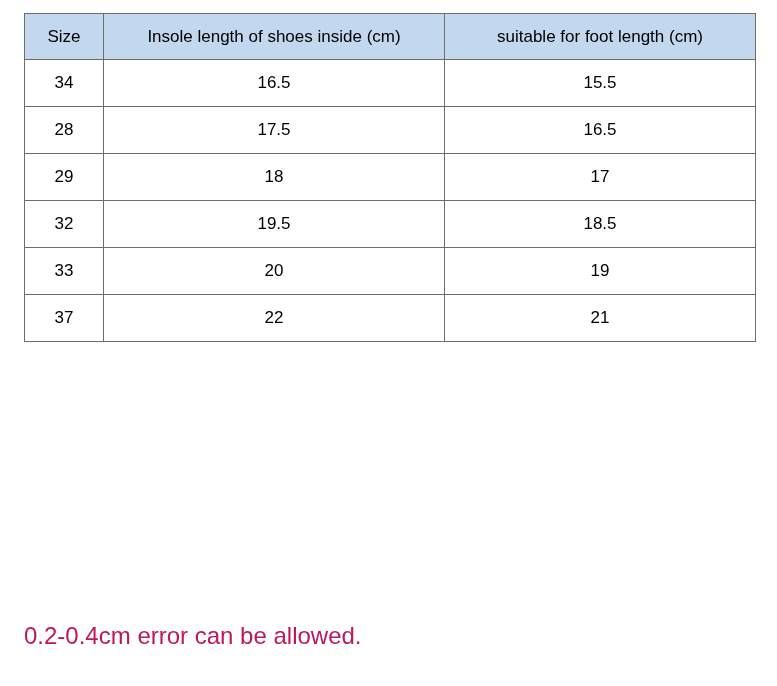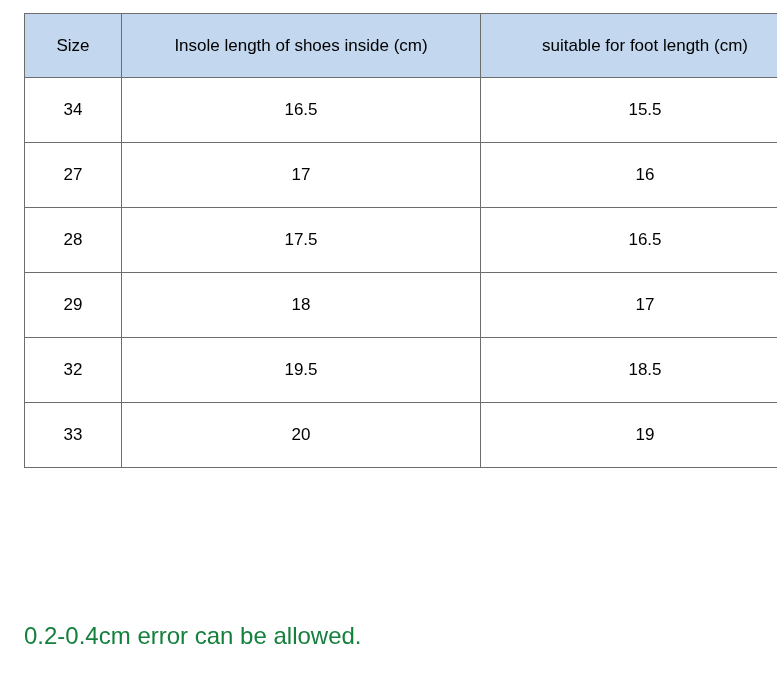--- a/index.html
+++ b/index.html
@@ -27,39 +27,39 @@
     border-collapse: collapse;
     table-layout: fixed;
   }
   .size-table th,
   .size-table td {
     border: 1px solid #6d6d6d;
     text-align: center;
     font-size: 17px;
     color: #000000;
     font-weight: normal;
-    padding: 9px;
+    padding: 0;
     height: 46px;
     vertical-align: middle;
     background: #ffffff;
     white-space: nowrap;
   }
   .size-table thead th {
     background: #c3d7ee;
     height: 45px;
   }
   .col-size { width: 78px; }
   .col-insole { width: 340px; }
   .col-foot { width: 310px; }
   .note {
     position: absolute;
     left: 24px;
     top: 622px;
     font-size: 24px;
-    color: #15803d;
+    color: #be185d;
     font-family: "Liberation Sans", sans-serif;
     letter-spacing: 0px;
     white-space: nowrap;
   }
 </style>
 </head>
 <body>
 
 <div class="page">
 
@@ -71,42 +71,42 @@
         <th class="col-foot">suitable for foot length (cm)</th>
       </tr>
     </thead>
     <tbody>
       <tr>
         <td>34</td>
         <td>16.5</td>
         <td>15.5</td>
       </tr>
       <tr>
-        <td>27</td>
-        <td>17</td>
-        <td>16</td>
-      </tr>
-      <tr>
         <td>28</td>
         <td>17.5</td>
         <td>16.5</td>
       </tr>
       <tr>
         <td>29</td>
         <td>18</td>
         <td>17</td>
       </tr>
       <tr>
         <td>32</td>
         <td>19.5</td>
         <td>18.5</td>
       </tr>
       <tr>
         <td>33</td>
         <td>20</td>
         <td>19</td>
       </tr>
+      <tr>
+        <td>37</td>
+        <td>22</td>
+        <td>21</td>
+      </tr>
     </tbody>
   </table>
 
   <div class="note">0.2-0.4cm error can be allowed.</div>
 
 </div>
 
 </body></html>

